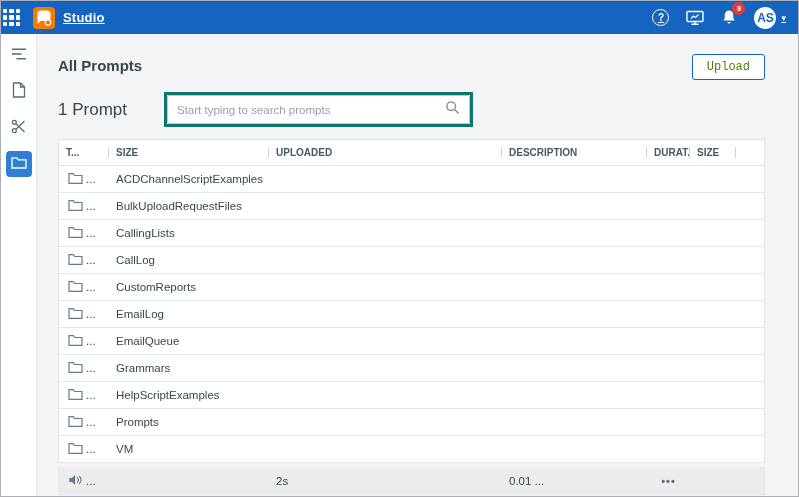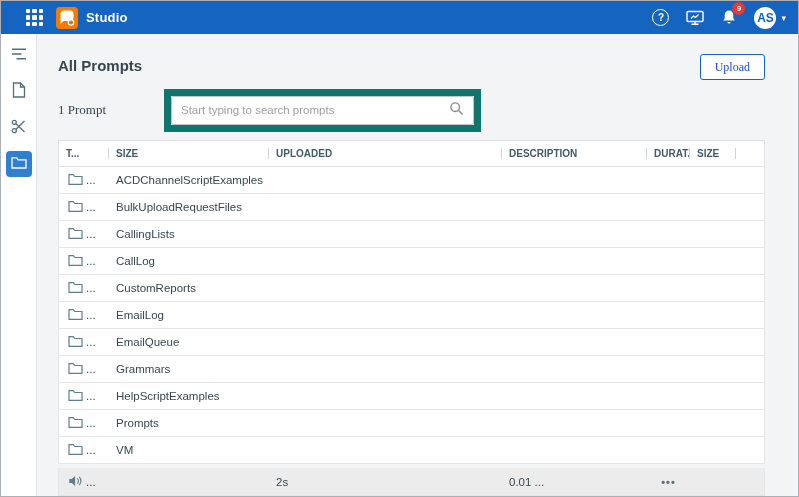--- a/index.html
+++ b/index.html
@@ -1,20 +1,20 @@
 <!DOCTYPE html>
 <html><head>
 <meta charset="utf-8">
 <style>
   * { margin:0; padding:0; box-sizing:border-box; }
   html,body { font-family:"Liberation Sans","DejaVu Sans",sans-serif; background:#fff; }
   .window { width:799px; height:497px; border:1px solid #aab0b6; background:#f3f4f5; display:flex; flex-direction:column; overflow:hidden; }
 
   
-  .topbar { flex:0 0 33px; background:#1565c0; display:flex; align-items:center; padding:0 12px 0 25px; color:#fff; }
+  .topbar { flex:0 0 33px; background:#1565c0; display:flex; align-items:center; padding:0 12px 0 2px; color:#fff;text-decoration:underline; }
   .apps-grid { width:17px; height:17px; display:grid; grid-template-columns:repeat(3,1fr); grid-template-rows:repeat(3,1fr); gap:2px; cursor:pointer; margin-right:13px; flex:0 0 auto; }
   .apps-grid i { background:#fff; border-radius:1px; }
   .logo { width:22px; height:22px; margin-right:8px; flex:0 0 auto; }
   .app-title { font-size:13px; font-weight:bold; letter-spacing:.2px; }
   .top-right { margin-left:auto; display:flex; align-items:center; gap:17px; }
   .help-icon { width:17px; height:17px; border:1.4px solid #fff; border-radius:50%; font-size:10px; font-weight:bold; display:flex; align-items:center; justify-content:center; cursor:pointer; }
   .icon-btn { display:flex; align-items:center; cursor:pointer; }
   .bell-wrap { position:relative; cursor:pointer; display:flex; }
   .badge { position:absolute; top:-7px; right:-8px; background:#e53935; color:#fff; font-size:8px; font-weight:bold; min-width:13px; height:13px; border-radius:7px; display:flex; align-items:center; justify-content:center; padding:0 2px; }
   .avatar-wrap { display:flex; align-items:center; gap:5px; cursor:pointer; }
@@ -25,25 +25,25 @@
 
   
   .sidebar { flex:0 0 36px; background:#fff; border-right:1px solid #dfe1e4; display:flex; flex-direction:column; align-items:center; padding-top:9px; gap:10px; }
   .side-item { width:26px; height:26px; border-radius:4px; display:flex; align-items:center; justify-content:center; color:#546e7a; cursor:pointer; }
   .side-item.active { background:#2f80d0; color:#fff; }
 
   
   .content { flex:1; padding:20px 33px 16px 21px; display:flex; flex-direction:column; min-width:0; }
   .page-head { display:flex; justify-content:space-between; align-items:flex-start; height:26px; }
   .page-title { font-size:15px; font-weight:bold; color:#37474f; padding-top:3px; }
-  .upload-btn { height:26px; background:#fff; border:1px solid #1565c0; color:#1d4ed8; border-radius:3px; font-size:12px; padding:0 14px; cursor:pointer; font-family:Liberation Serif, serif; }
+  .upload-btn { height:26px; background:#fff; border:1px solid #1565c0; color:#4d7c0f; border-radius:3px; font-size:12px; padding:0 14px; cursor:pointer; font-family:Liberation Mono, monospace; }
 
   .toolbar { display:flex; align-items:center; margin-top:12px; height:36px; }
-  .count { width:106px; font-size:13px; color:#37474f;font-family:Liberation Serif, serif; }
-  .callout { border:7px solid #0f766e; display:flex; }
+  .count { width:106px; font-size:17px; color:#37474f; }
+  .callout { border:3px solid #0f766e; display:flex; }
   .search-box { width:303px; height:29px; background:#fff; border:1px solid #c6c6c6; border-radius:2px; display:flex; align-items:center; padding:0 9px; }
   .search-box input { flex:1; border:none; outline:none; font-size:11.5px; font-family:inherit; color:#555; background:transparent; }
   .search-box input::placeholder { color:#9e9e9e; }
 
   
   .table { margin-top:12px; }
   .thead, .trow { display:grid; grid-template-columns:50px 160px 1fr 145px 43px 46px 28px; align-items:center; background:#fff; }
   .thead { height:27px; border:1px solid #dfe1e4; font-size:10px; font-weight:bold; color:#455a64; }
   .th { position:relative; height:100%; display:flex; align-items:center; padding:0 7px; white-space:nowrap; overflow:hidden; cursor:pointer; }
   .th::after { content:""; position:absolute; right:0; top:7px; bottom:7px; width:1px; background:#cfd3d6; }

